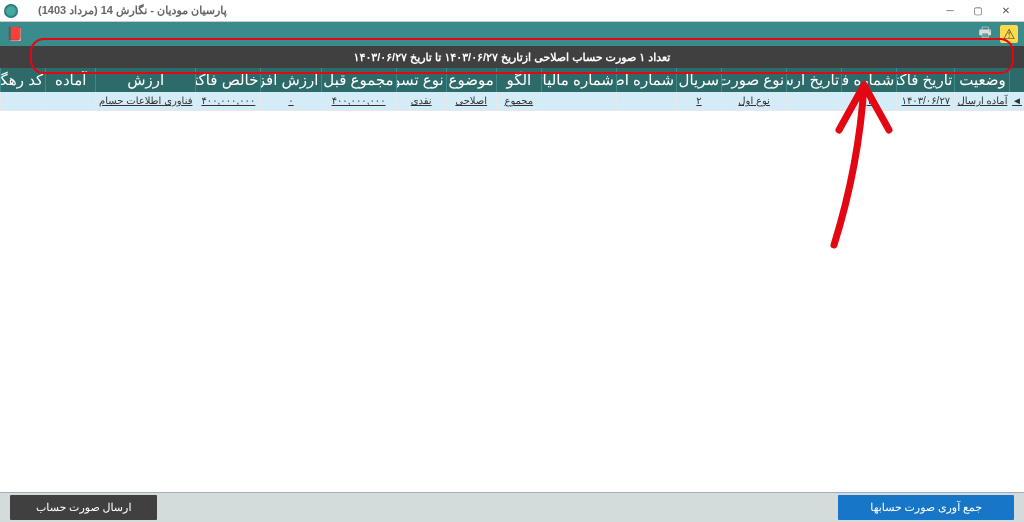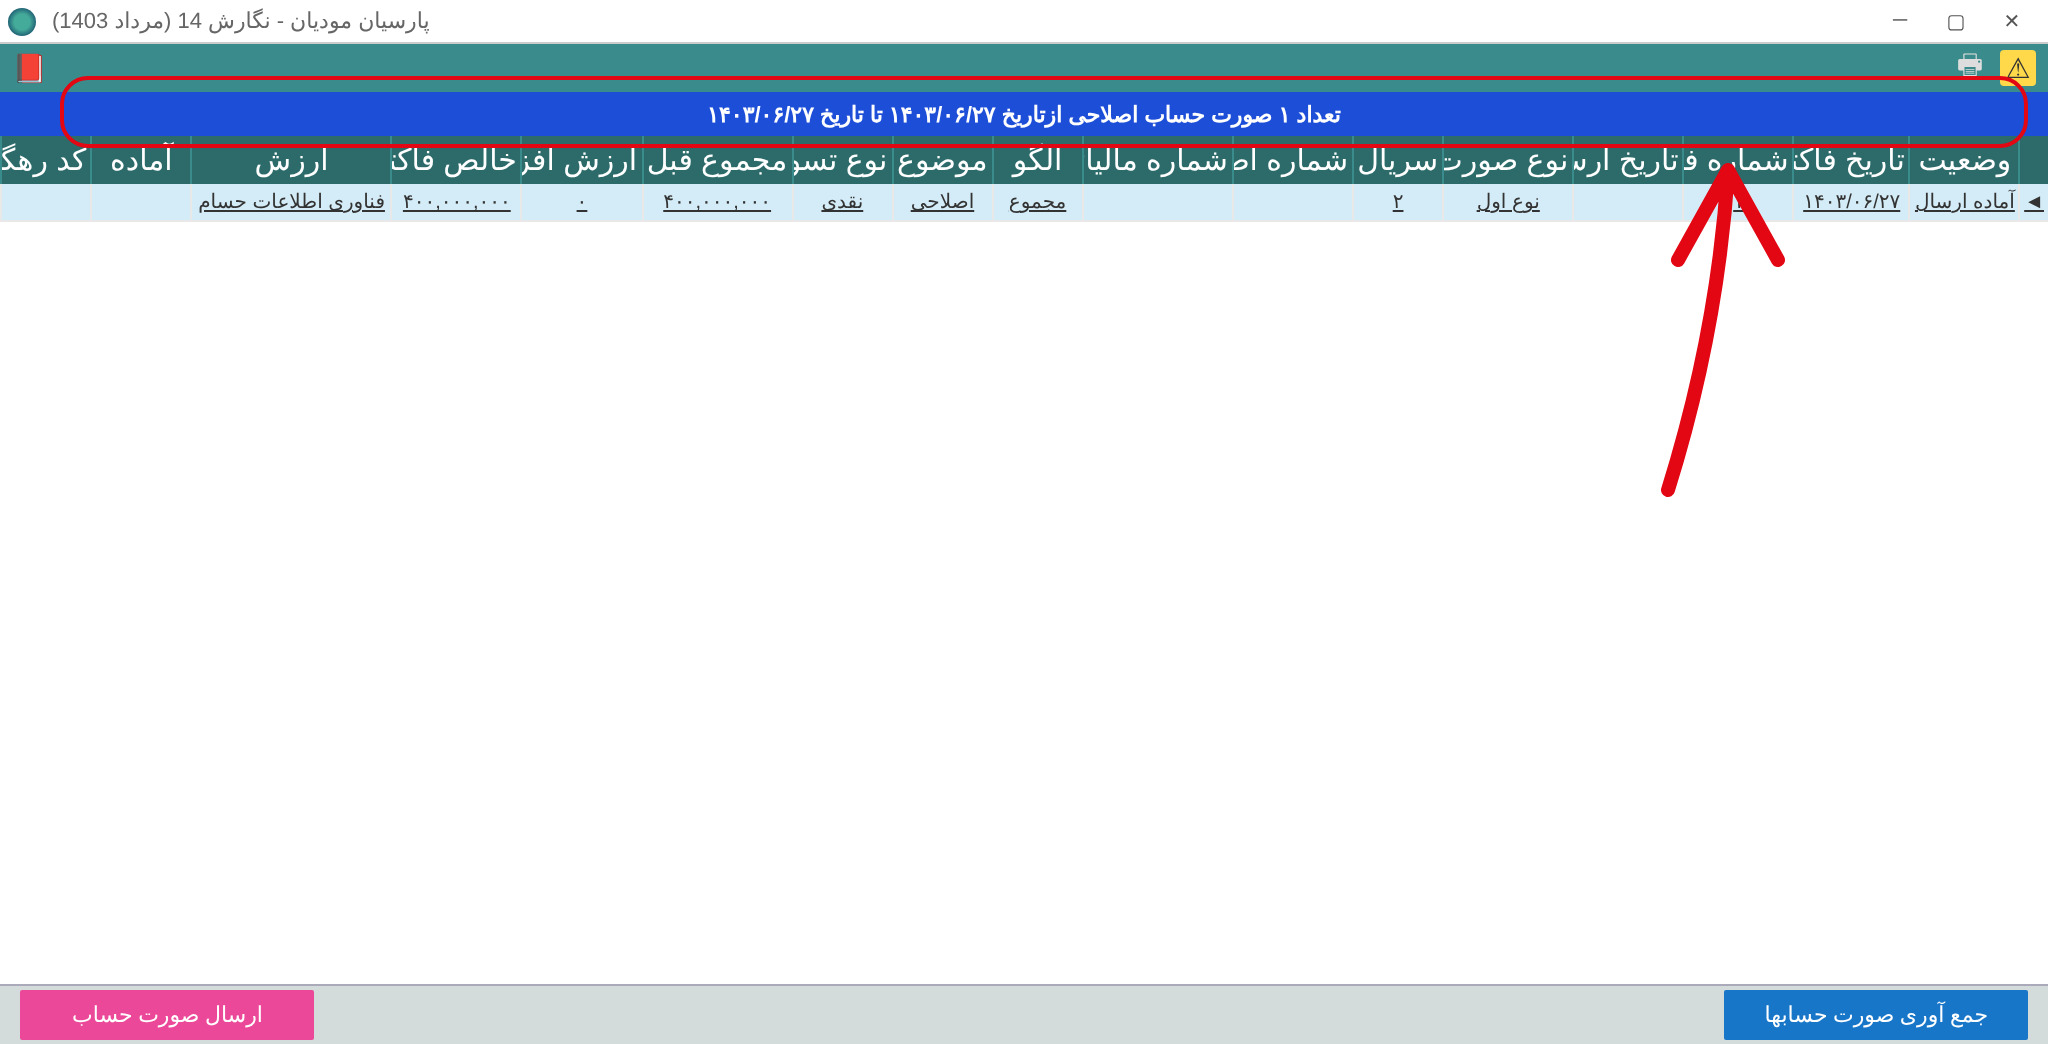--- a/index.html
+++ b/index.html
@@ -21,21 +21,22 @@
       display: flex;
       align-items: center;
       justify-content: space-between;
       padding: 0 4px;
       border-bottom: 1px solid #ccc;
       direction: ltr;
     }
     .titlebar-left {
       display: flex;
       align-items: center;
-      gap: 8px;
+      gap: 20px;
+      font-weight: bold;
     }
     .titlebar-icon {
       width: 14px;
       height: 14px;
       background: radial-gradient(circle, #4a9 40%, #267 70%);
       border-radius: 50%;
     }
     .titlebar-text {
       color: #666;
       font-size: 11px;
@@ -76,21 +77,21 @@
       display: flex;
       align-items: center;
       justify-content: center;
       cursor: pointer;
       font-size: 14px;
     }
 
     
     .header-bar {
       height: 22px;
-      background: #1d4ed8;
+      background: #404040;
       color: #fff;
       display: flex;
       align-items: center;
       justify-content: center;
       font-size: 11px;
       font-weight: bold;
     }
 
     
     .grid-wrap {
@@ -170,28 +171,28 @@
       display: flex;
       align-items: center;
       justify-content: space-between;
       padding: 0 10px;
       border-top: 1px solid #aab;
     }
     .btn-primary {
       background: #1876c9;
       color: #fff;
       border: none;
-      padding: 6px 20px;
+      padding: 6px 32px;
       font-size: 11px;
       font-family: Tahoma;
       cursor: pointer;
       border-radius: 1px;
     }
     .btn-success {
-      background: #ec4899;
+      background: #404040;
       color: #fff;
       border: none;
       padding: 6px 26px;
       font-size: 11px;
       font-family: Tahoma;
       cursor: pointer;
       border-radius: 1px;
     }
   </style>
 </head>

